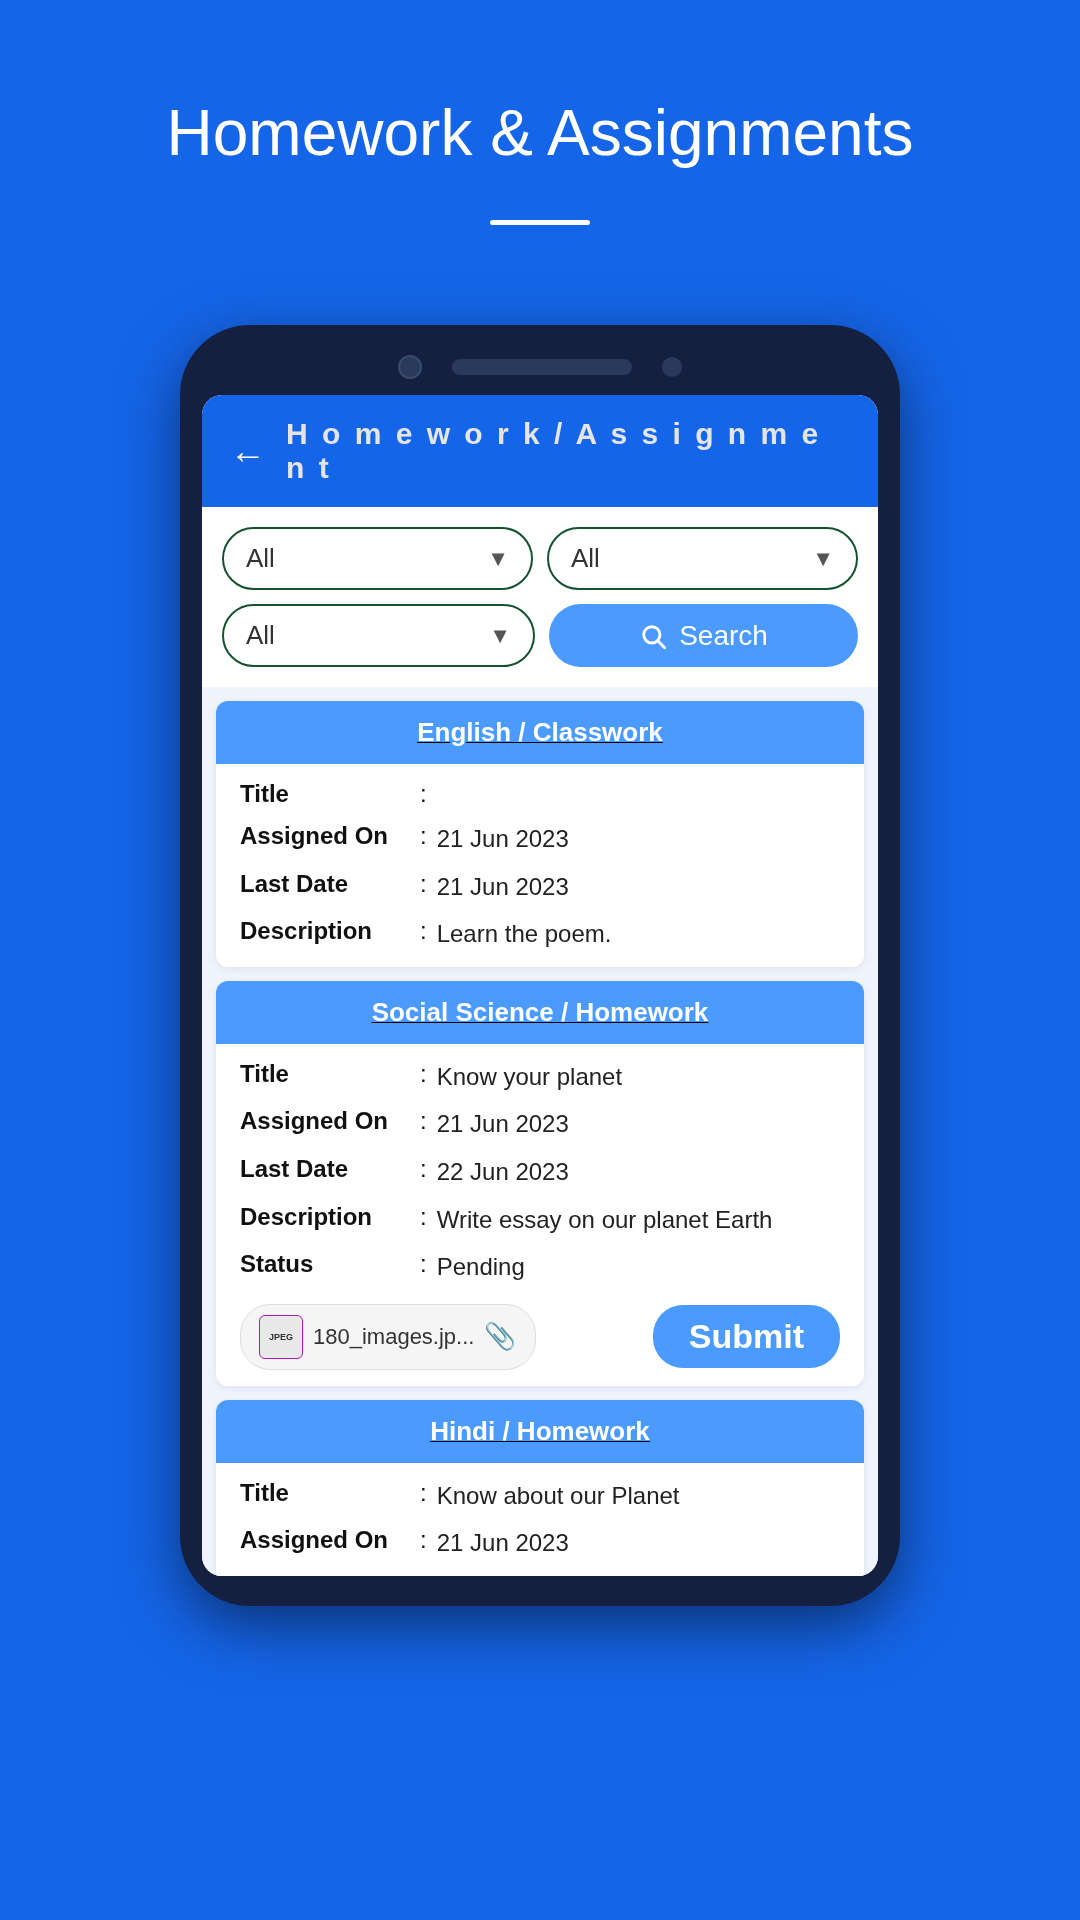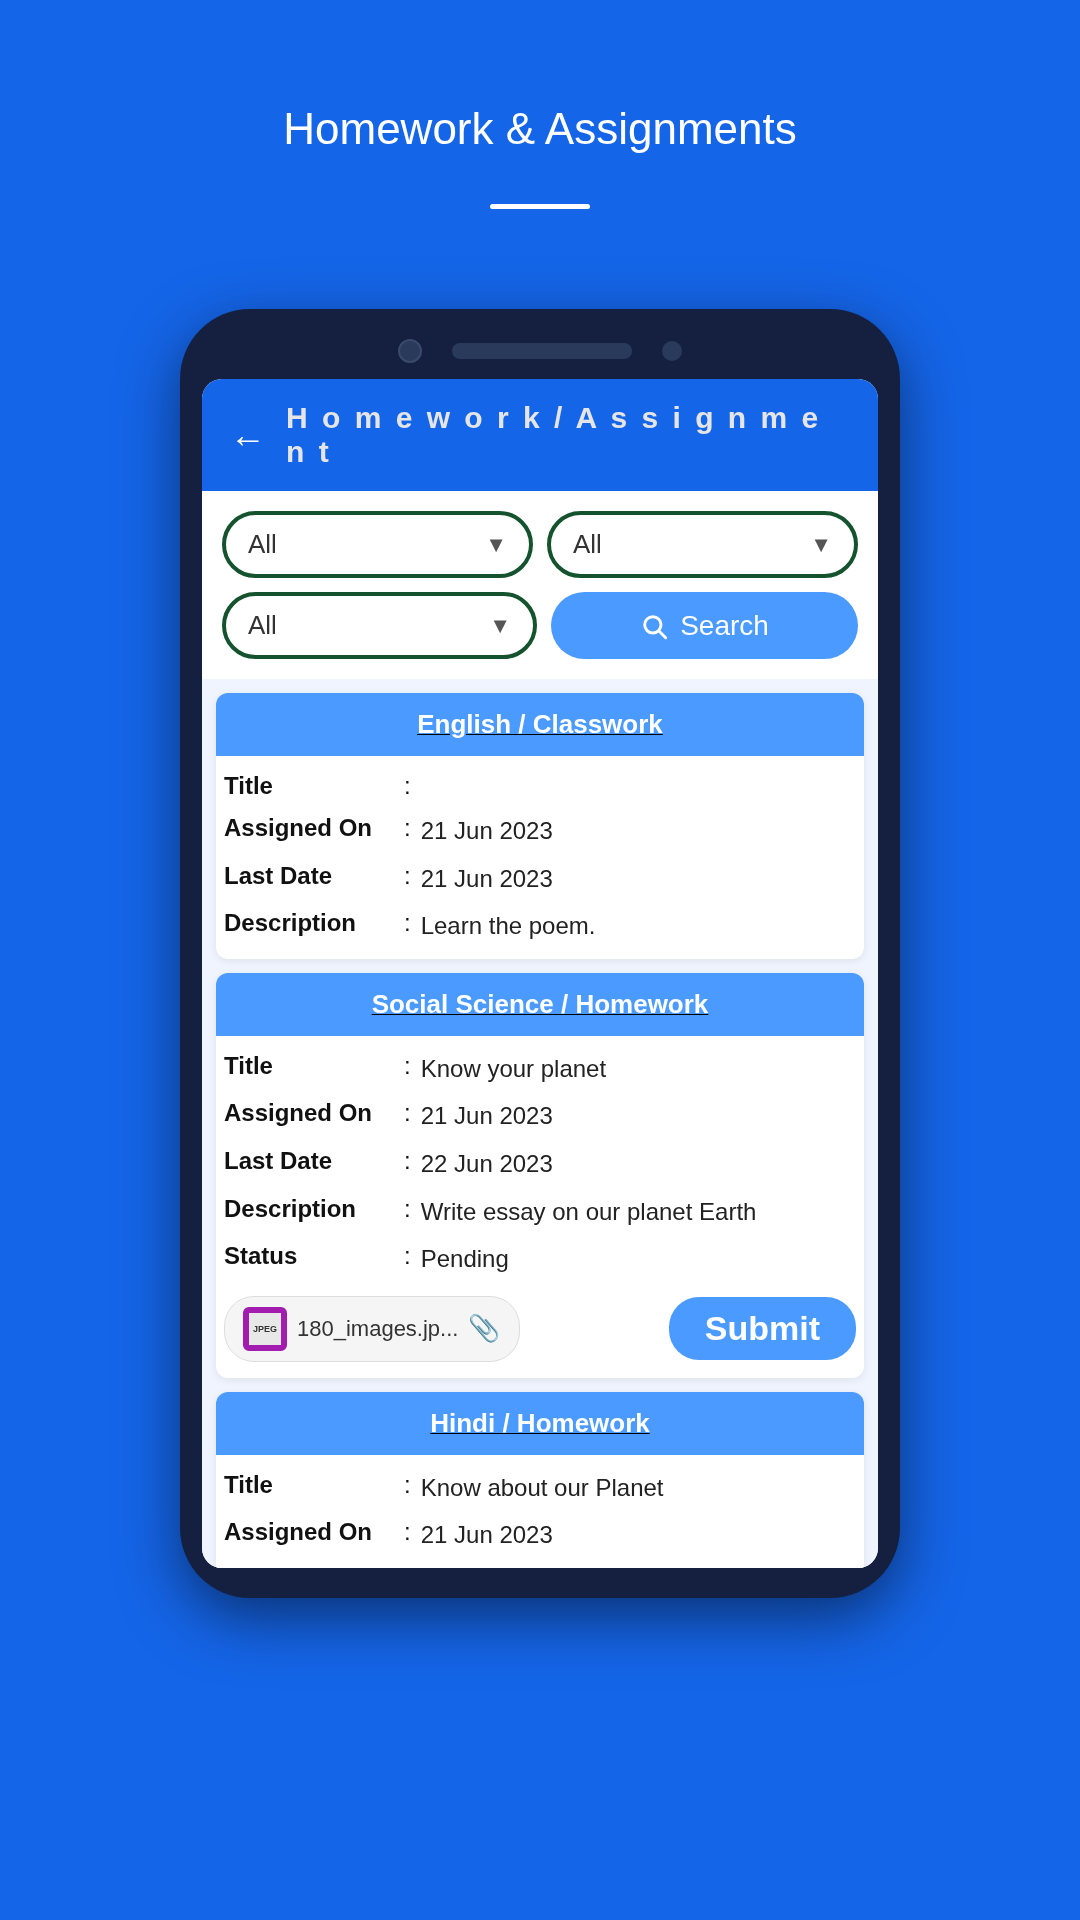--- a/index.html
+++ b/index.html
@@ -25,25 +25,25 @@
 
     .header-title {
       font-size: 96px;
       font-weight: 900;
       color: #ffffff;
       letter-spacing: 4px;
       text-align: center;
     }
 
     .header-subtitle {
-      font-size: 44px;
+      font-size: 64px;
       font-weight: 400;
       color: #ffffff;
       text-align: center;
-      margin-top: 24px;
+      margin-top: 16px;
     }
 
     .header-divider {
       width: 100px;
       height: 5px;
       background-color: #ffffff;
       margin-top: 50px;
       border-radius: 3px;
     }
 
@@ -136,21 +136,21 @@
     }
 
     .filter-row {
       display: flex;
       gap: 14px;
     }
 
     .filter-dropdown {
       flex: 1;
       background-color: #ffffff;
-      border: 4px solid #14532d;
+      border: 2px solid #14532d;
       border-radius: 50px;
       padding: 14px 22px;
       font-size: 26px;
       color: #333;
       display: flex;
       justify-content: space-between;
       align-items: center;
       cursor: pointer;
     }
 
@@ -207,21 +207,21 @@
       text-decoration: underline;
     }
 
     .card-header-text {
       font-size: 26px;
       font-weight: 700;
       color: #ffffff;
     }
 
     .card-body {
-      padding: 16px 8px;
+      padding: 16px 24px;
     }
 
     .card-row {
       display: flex;
       margin-bottom: 14px;
     }
 
     .card-row:last-child {
       margin-bottom: 0;
     }
@@ -264,21 +264,21 @@
       background-color: #f5f5f5;
       border: 1px solid #ddd;
       border-radius: 30px;
       padding: 10px 18px;
     }
 
     .file-icon {
       width: 44px;
       height: 44px;
       background-color: #e8e8e8;
-      border: 6px solid #a21caf;
+      border: 1px solid #a21caf;
       border-radius: 6px;
       display: flex;
       flex-direction: column;
       align-items: center;
       justify-content: center;
       font-size: 10px;
       color: #555;
       font-weight: bold;
     }
 

